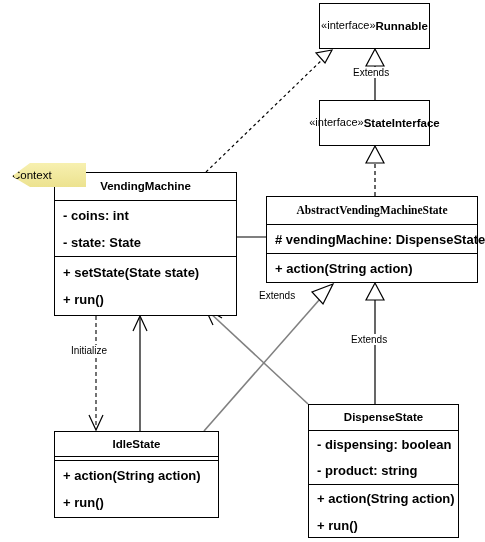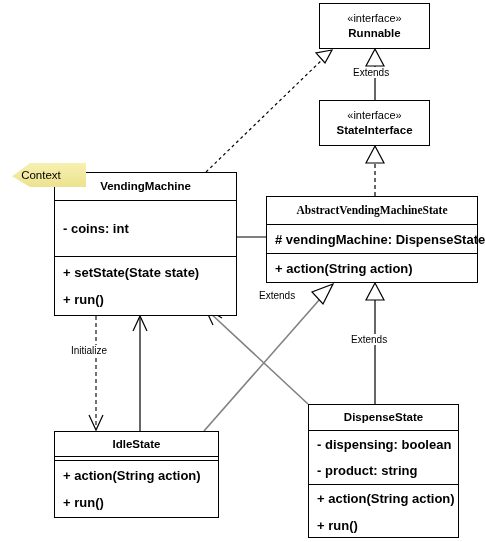--- a/index.html
+++ b/index.html
@@ -37,21 +37,21 @@
   }
   .cls .comp.last { border-bottom: none; }
   .cls .title {
     text-align: center;
     font-weight: bold;
     font-size: 11.5px;
     color: #000000;
     display: flex;
     align-items: center;
     justify-content: center;
-    flex-direction: column;
+    flex-direction: row;
     line-height: 1.25;
   }
   .cls .title .stereo {
     font-weight: normal;
     font-size: 11px;
   }
   .cls .row {
     font-size: 13px;
     color: #000000;
     padding-left: 8px;
@@ -66,21 +66,21 @@
     flex-direction: column;
     justify-content: center;
   }
   .note {
     position: absolute;
     z-index: 6;
     font-size: 11.5px;
     color: #000000;
     display: flex;
     align-items: center;
-    justify-content: center;
+    justify-content: flex-start;
     padding-right: 16px;
     box-sizing: border-box;
     background: linear-gradient(#f7f0b0, #ece28f);
     box-shadow: 1px 1px 2px rgba(0,0,0,0.28);
     clip-path: polygon(18px 0, 100% 0, 100% 100%, 18px 100%, 0 55%);
   }
   .edgelabel {
     position: absolute;
     z-index: 7;
     font-size: 10px;
@@ -166,20 +166,21 @@
       <span>StateInterface</span>
     </div>
   </div>
 
   <div class="cls" style="left:54px; top:172px; width:183px; height:144px;">
     <div class="comp title" style="height:28px;">
       <span>VendingMachine</span>
     </div>
     <div class="comp rows" style="height:56px;">
       <div class="row">- coins: int</div>
+      <div class="row">- state: State</div>
     </div>
     <div class="comp last rows" style="height:58px;">
       <div class="row">+ setState(State state)</div>
       <div class="row">+ run()</div>
     </div>
   </div>
 
   <div class="note" style="left:12px; top:163px; width:74px; height:24px;">
     <span>Context</span>
   </div>

